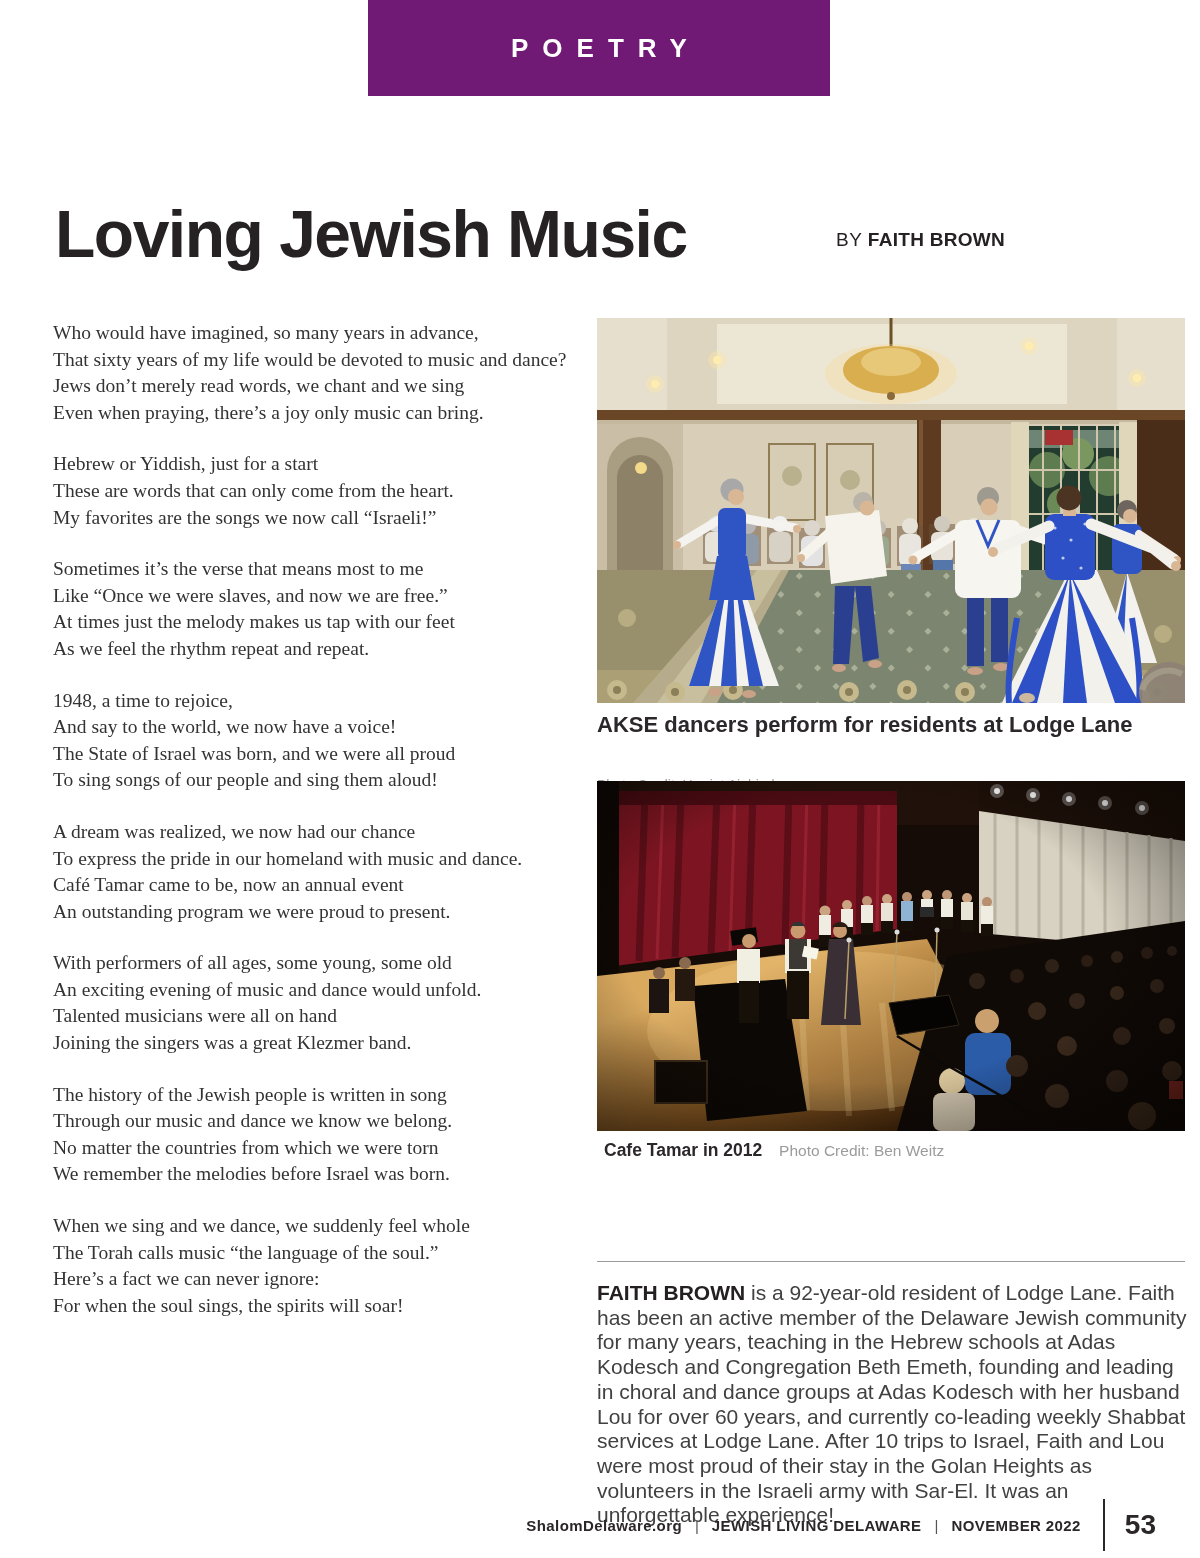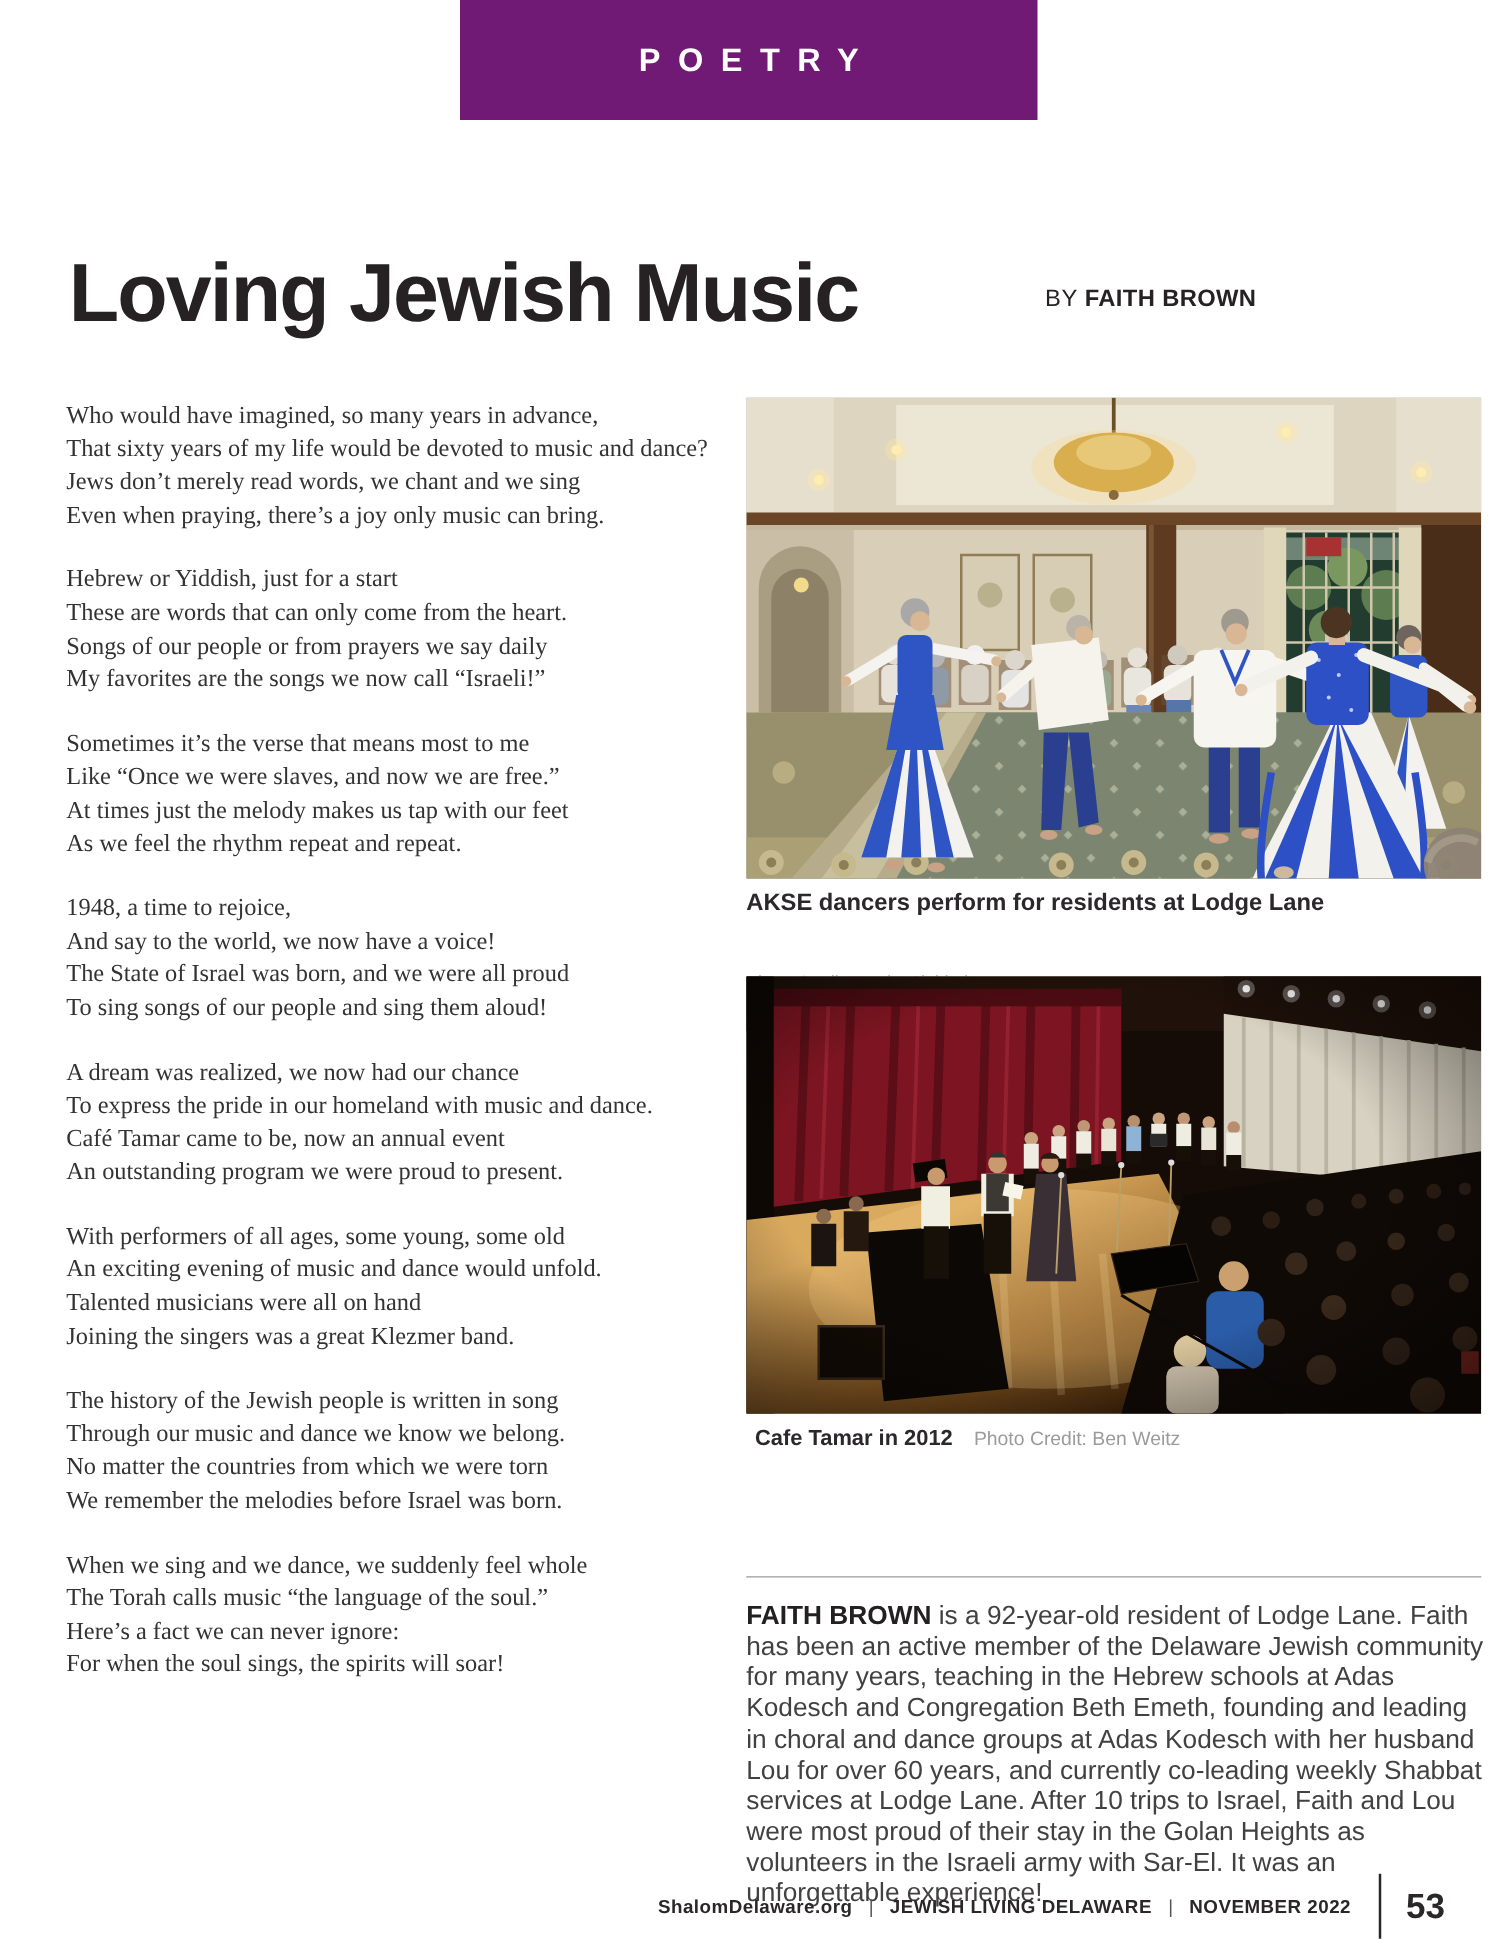--- a/index.html
+++ b/index.html
@@ -19,21 +19,21 @@
   .poem { position:absolute; left:53px; top:320px; width:530px;
     font-family:"Liberation Serif", serif; font-size:19.5px; line-height:26.6px; color:#333333; }
   .stanza { margin-bottom:25px; }
 
   .photo { position:absolute; left:597px; width:588px; overflow:hidden; background:#ccc; }
   .photo svg { display:block; width:100%; height:100%; }
   #photo1 { top:318px; height:385px; }
   #photo2 { top:781px; height:350px; }
 
   .caption1 { position:absolute; left:597px; top:712px; width:588px;
-    font-size:19px; font-weight:bold; color:#2b272a; }
+    font-size:22px; font-weight:bold; color:#2b272a; }
   .credit1 { position:absolute; left:597px; top:777px; width:588px;
     font-size:14px; color:#9b9b9b; }
   .caption2-row { position:absolute; left:604px; top:1140px; width:581px; font-size:17.5px; }
   .caption2-row .cap { font-weight:bold; color:#2b272a; }
   .caption2-row .credit { font-weight:normal; font-size:15.5px; color:#9b9b9b; margin-left:12px; }
 
   .bio-rule { position:absolute; left:597px; top:1261px; width:588px; height:1px; background:#9a9a9a; }
   .bio { position:absolute; left:597px; top:1281px; width:592px;
     font-size:21px; line-height:24.7px; color:#414141; }
   .bio .bio-name { font-weight:bold; color:#242021; }
@@ -63,21 +63,20 @@
   <div class="poem">
       <div class="stanza">
         <div class="poem-line">Who would have imagined, so many years in advance,</div>
         <div class="poem-line">That sixty years of my life would be devoted to music and dance?</div>
         <div class="poem-line">Jews don’t merely read words, we chant and we sing</div>
         <div class="poem-line">Even when praying, there’s a joy only music can bring.</div>
       </div>
       <div class="stanza">
         <div class="poem-line">Hebrew or Yiddish, just for a start</div>
         <div class="poem-line">These are words that can only come from the heart.</div>
-        <div class="poem-line">Songs of our people or from prayers we say daily</div>
         <div class="poem-line">My favorites are the songs we now call “Israeli!”</div>
       </div>
       <div class="stanza">
         <div class="poem-line">Sometimes it’s the verse that means most to me</div>
         <div class="poem-line">Like “Once we were slaves, and now we are free.”</div>
         <div class="poem-line">At times just the melody makes us tap with our feet</div>
         <div class="poem-line">As we feel the rhythm repeat and repeat.</div>
       </div>
       <div class="stanza">
         <div class="poem-line">1948, a time to rejoice,</div>

